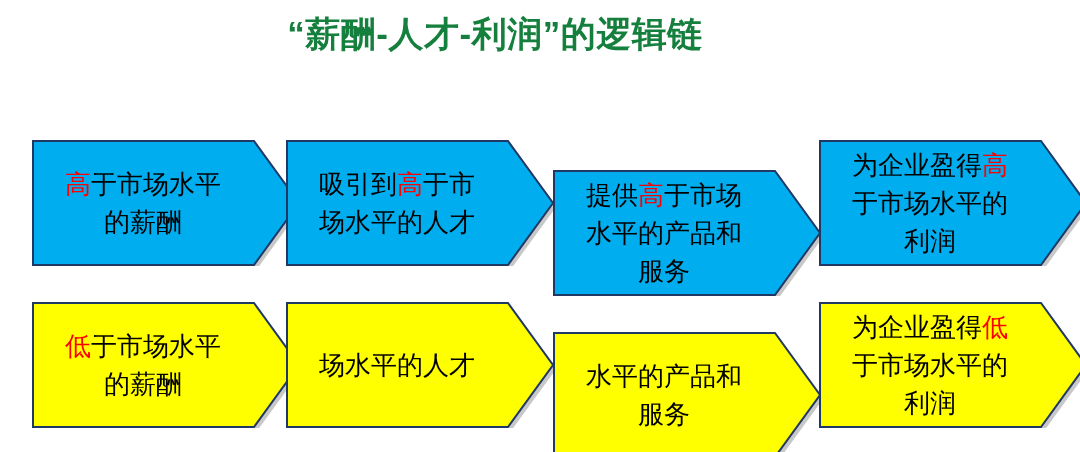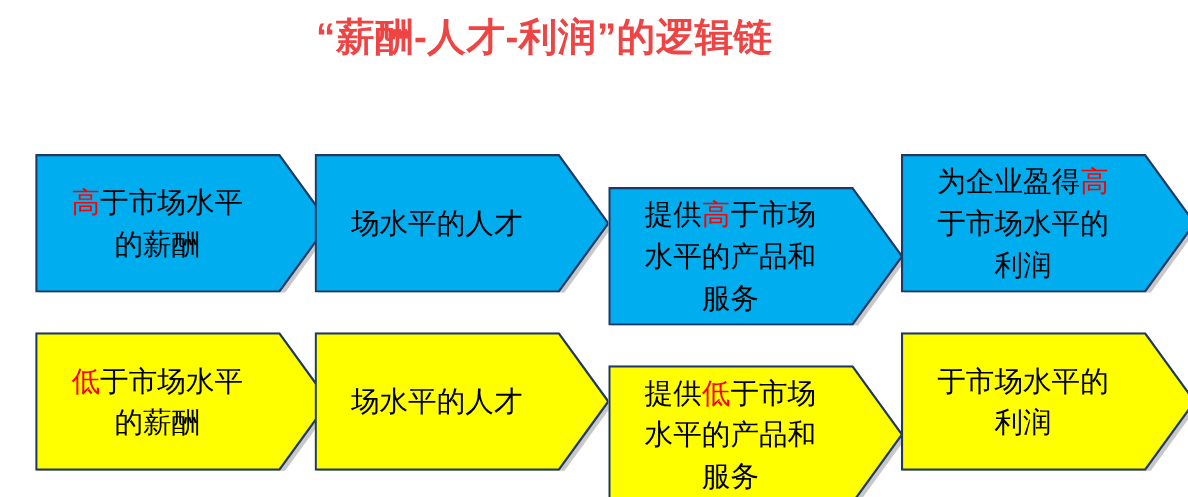--- a/index.html
+++ b/index.html
@@ -23,21 +23,21 @@
 
   
   #title {
     position: absolute;
     left: 0;
     top: 11px;
     width: 990px;
     text-align: center;
     font-size: 35px;
     font-weight: bold;
-    color: #ef4444;
+    color: #15803d;
     letter-spacing: 0.5px;
     line-height: 46px;
     white-space: nowrap;
   }
 
   
   .row {
     position: absolute;
     left: 0;
     width: 1080px;
@@ -107,20 +107,21 @@
           <div class="chev-line"><span class="hl">高</span><span>于市场水平</span></div>
           <div class="chev-line"><span>的薪酬</span></div>
         </div>
       </div>
       <div class="chevron c1">
         <svg class="chev-svg" viewBox="0 0 267 126">
           <polygon points="3,4 225,4 270,67 225,129 3,129" fill="#9a9a9a" opacity="0.55"></polygon>
           <polygon points="1,1 222,1 267,63 222,125 1,125" fill="#00AEEF" stroke="#1F3864" stroke-width="2" stroke-linejoin="miter"></polygon>
         </svg>
         <div class="chev-text">
+          <div class="chev-line"><span>吸引到</span><span class="hl">高</span><span>于市</span></div>
           <div class="chev-line"><span>场水平的人才</span></div>
         </div>
       </div>
       <div class="chevron c2">
         <svg class="chev-svg" viewBox="0 0 267 126">
           <polygon points="3,4 225,4 270,67 225,129 3,129" fill="#9a9a9a" opacity="0.55"></polygon>
           <polygon points="1,1 222,1 267,63 222,125 1,125" fill="#00AEEF" stroke="#1F3864" stroke-width="2" stroke-linejoin="miter"></polygon>
         </svg>
         <div class="chev-text">
           <div class="chev-line"><span>提供</span><span class="hl">高</span><span>于市场</span></div>
@@ -159,30 +160,30 @@
         <div class="chev-text">
           <div class="chev-line"><span>场水平的人才</span></div>
         </div>
       </div>
       <div class="chevron c2">
         <svg class="chev-svg" viewBox="0 0 267 126">
           <polygon points="3,4 225,4 270,67 225,129 3,129" fill="#9a9a9a" opacity="0.55"></polygon>
           <polygon points="1,1 222,1 267,63 222,125 1,125" fill="#FFFF00" stroke="#1F3864" stroke-width="2" stroke-linejoin="miter"></polygon>
         </svg>
         <div class="chev-text">
-          <div class="chev-line"><span>提供</span><span class="hl">低</span><span>于市场</span></div>
           <div class="chev-line"><span>水平的产品和</span></div>
           <div class="chev-line"><span>服务</span></div>
         </div>
       </div>
       <div class="chevron c3">
         <svg class="chev-svg" viewBox="0 0 267 126">
           <polygon points="3,4 225,4 270,67 225,129 3,129" fill="#9a9a9a" opacity="0.55"></polygon>
           <polygon points="1,1 222,1 267,63 222,125 1,125" fill="#FFFF00" stroke="#1F3864" stroke-width="2" stroke-linejoin="miter"></polygon>
         </svg>
         <div class="chev-text">
+          <div class="chev-line"><span>为企业盈得</span><span class="hl">低</span></div>
           <div class="chev-line"><span>于市场水平的</span></div>
           <div class="chev-line"><span>利润</span></div>
         </div>
       </div>
     </div>
 
 </div>
 
 </body></html>

